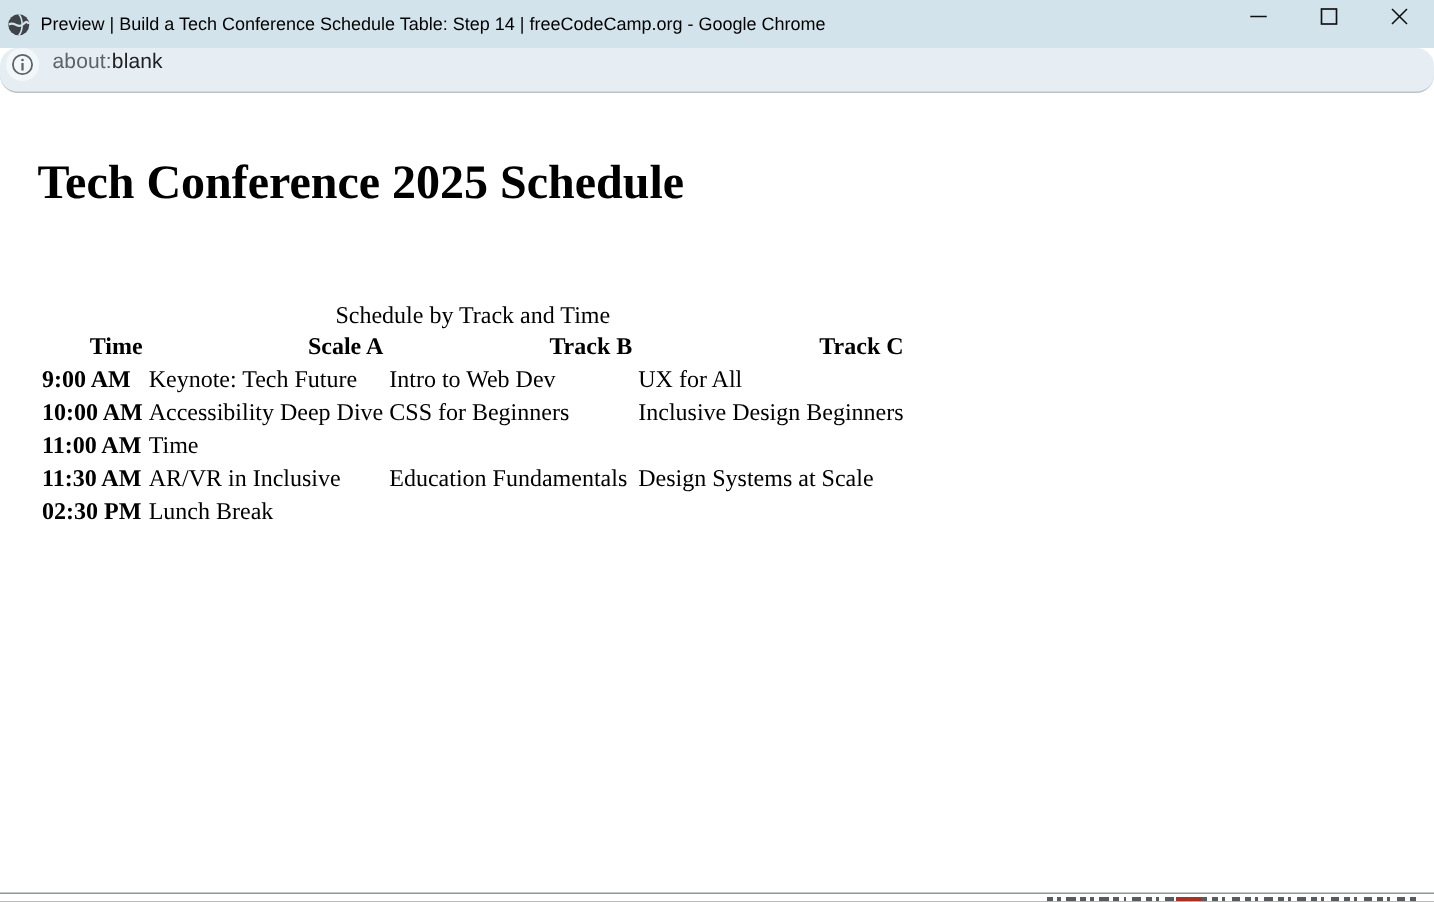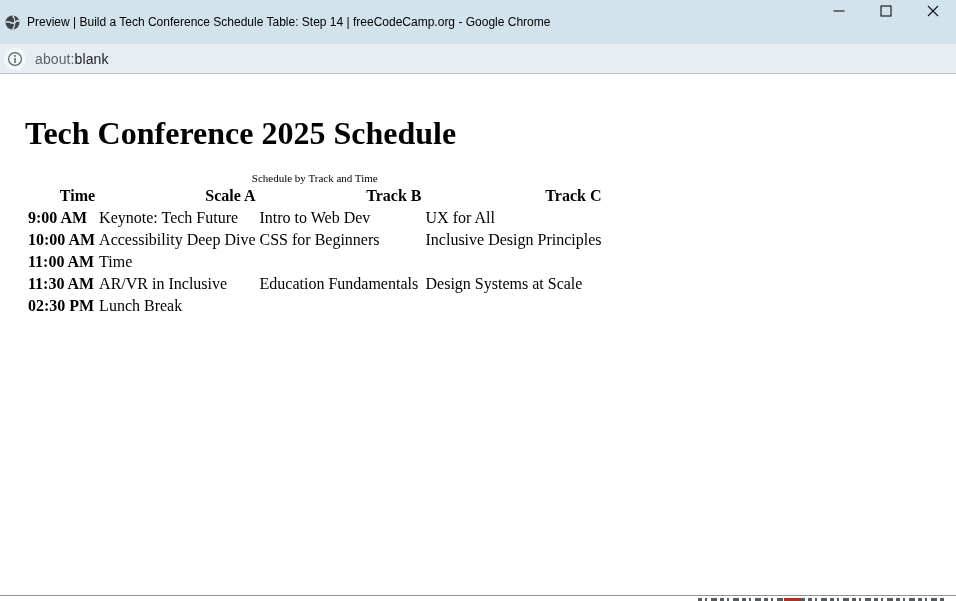--- a/index.html
+++ b/index.html
@@ -15,21 +15,21 @@
   html,body{background:#888;}
   .window{
     position:relative;
     width:956px;height:601px;
     background:var(--page-bg,#fff);
     overflow:hidden;
     font-family:"Liberation Sans",sans-serif;
   }
   
   .titlebar{
-    height:44px;
+    height:32px;
     background:var(--titlebar-bg,#d2e3ec);
     display:flex;align-items:center;
     padding-left:5px;
     position:relative;
   }
   .favicon{width:15px;height:15px;display:inline-flex;margin-right:7px;}
   .titlebar-title{
     font-size:12px;color:var(--text,#000);
     white-space:nowrap;overflow:hidden;
   }
@@ -40,22 +40,23 @@
   .win-btn{
     width:47px;height:22px;border:none;background:transparent;
     display:inline-flex;align-items:center;justify-content:center;
     cursor:default;padding:0;
   }
   
   .addressbar{
     height:29px;
     background:var(--addressbar-bg,#e6eef4);
     border-bottom:1px solid var(--chrome-border,#bcc3c8);
-    display:flex;align-items:center;
+    display:flex;
     padding-left:4px;
+    border-radius:12px;
   }
   .info-badge{
     width:22px;height:22px;border-radius:50%;
     background:#f2f7fa;
     display:inline-flex;align-items:center;justify-content:center;
     margin-right:9px;
   }
   .url{font-size:14px;letter-spacing:.1px;}
   .url .scheme{color:var(--url-scheme,#5f6368);}
   .url .host{color:var(--url-host,#202124);}
@@ -73,22 +74,23 @@
   }
   table.schedule{
     border-collapse:separate;
     border-spacing:2px;
     font-size:16px;
     table-layout:fixed;
   }
   table.schedule caption{
     caption-side:top;
     text-align:center;
-    font-size:11px;
+    font-size:16px;
     padding:0;
+    margin-top:42px;
   }
   table.schedule th, table.schedule td{
     padding:1px;
     box-sizing:border-box;
     white-space:nowrap;
     overflow:hidden;
     font-weight:normal;
     text-align:left;
     vertical-align:middle;
   }
@@ -187,21 +189,21 @@
           <tr>
             <th scope="row">9:00 AM</th>
             <td>Keynote: Tech Future</td>
             <td>Intro to Web Dev</td>
             <td>UX for All</td>
           </tr>
           <tr>
             <th scope="row">10:00 AM</th>
             <td>Accessibility Deep Dive</td>
             <td>CSS for Beginners</td>
-            <td>Inclusive Design Principles</td>
+            <td>Inclusive Design Beginners</td>
           </tr>
           <tr>
             <th scope="row">11:00 AM</th>
             <td colspan="3">Time</td>
           </tr>
           <tr>
             <th scope="row">11:30 AM</th>
             <td>AR/VR in Inclusive</td>
             <td>Education Fundamentals</td>
             <td>Design Systems at Scale</td>

